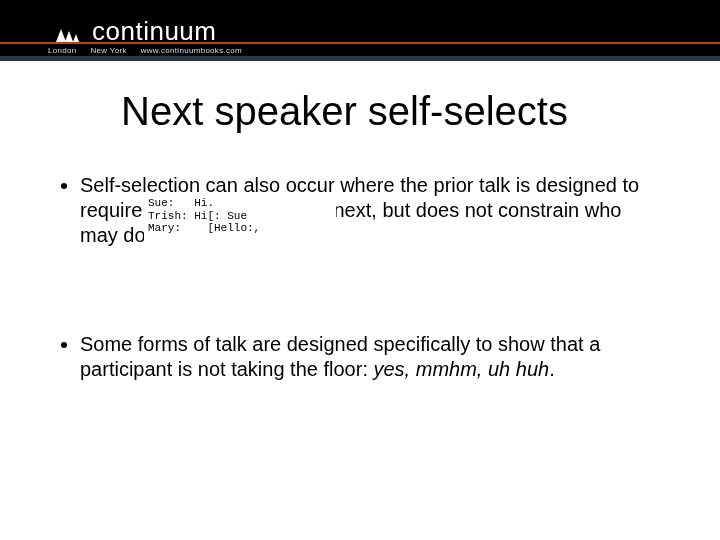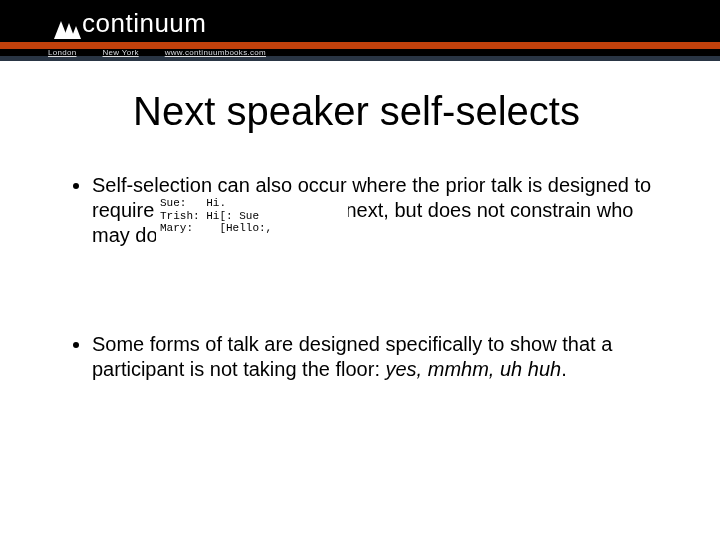--- a/index.html
+++ b/index.html
@@ -15,58 +15,58 @@
   }
   .header {
     width: 100%;
     height: 56px;
     background: #000;
     position: relative;
   }
   .logo-wrap {
     position: absolute;
     left: 48px;
-    top: 8px;
+    top: 16px;
     display: flex;
     align-items: center;
+    gap: 10px;
     justify-content: center;
   }
   .logo-mark svg { display:block; }
   .logo-text {
     color: #fff;
     font-size: 26px;
     letter-spacing: 0.5px;
     font-weight: 400;
   }
   .header-sub {
     position: absolute;
     left: 0;
     bottom: 0;
     width: 100%;
     height: 14px;
     background: #000;
-    border-top: 7px solid #c2410c;
+    border-top: 2px solid #c2410c;
     display: flex;
     align-items: center;
     padding-left: 48px;
     box-sizing: border-box;
-    gap: 26px;
+    gap: 14px;
     font-size: 8px;
     color: #d8dbe0;
     letter-spacing: 0.3px;
-    text-decoration: underline;
   }
   .accent-strip {
     width: 100%;
     height: 5px;
     background: #293544;
   }
   .slide-area {
     position: absolute;
-    left: 12px;
+    left: 0;
     top: 61px;
     width: 689px;
     height: 479px;
   }
   .title {
     position: absolute;
     top: 28px;
     left: 0;
     width: 100%;
     text-align: center;

